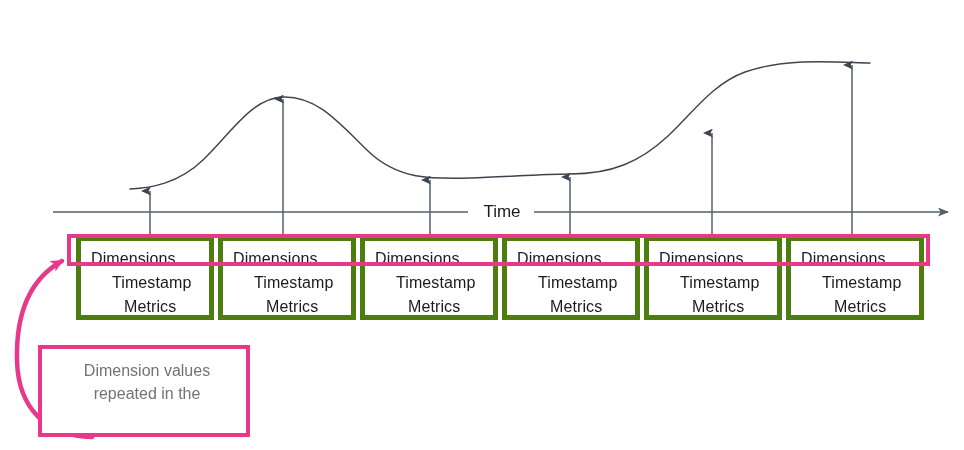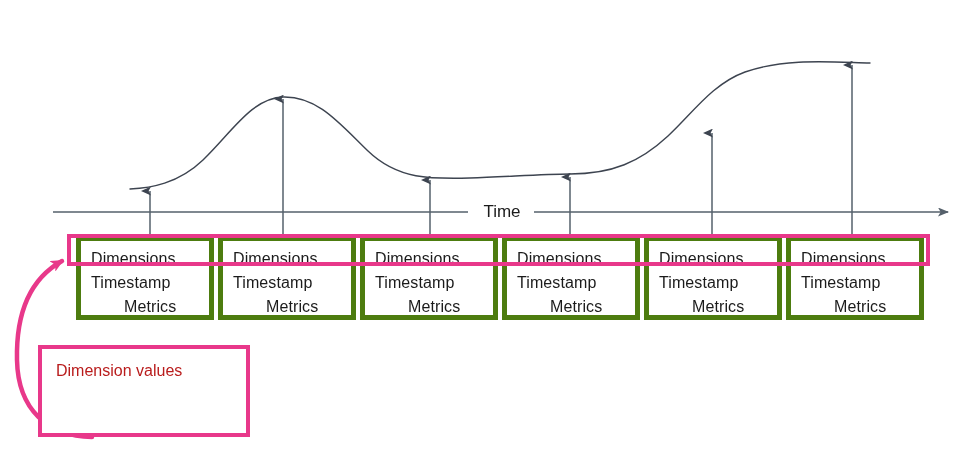--- a/index.html
+++ b/index.html
@@ -38,21 +38,21 @@
   .record-line {
     position: absolute;
     left: 10px;
     font-size: 16px;
     line-height: 19px;
     color: #1b1b1b;
     white-space: nowrap;
     letter-spacing: 0.1px;
   }
   .record-line.l0 { top: 8px; }
-  .record-line.l1 { top: 32px; }
+  .record-line.l1 { top: 32px; margin-left: 21px; }
   .record-line.l2 { top: 56px; margin-left: 33px; }
 
   
   #dimension-highlight {
     position: absolute;
     left: 67px;
     top: 234px;
     width: 863px;
     height: 32px;
     box-sizing: border-box;
@@ -85,21 +85,22 @@
     border: 4px solid #e8388a;
     background: #ffffff;
   }
   #callout-text {
     position: absolute;
     left: 14px;
     top: 10px;
     right: 8px;
     font-size: 16px;
     line-height: 23px;
-    color: #b91c1c;
+    color: #737373;
+    text-align: center;
   }
   .callout-line { display: block; white-space: nowrap; }
 </style>
 </head>
 <body>
 
 <div id="stage">
 
   <svg id="vector-layer" viewBox="0 0 964 450">
     <defs>
@@ -177,16 +178,17 @@
     <span class="record-line l2">Metrics</span>
   </div>
 
   <div id="dimension-highlight"></div>
 
   <div id="time-axis-label">Time</div>
 
   <div id="callout-box">
     <div id="callout-text">
       <span class="callout-line">Dimension values</span>
+      <span class="callout-line">repeated in the</span>
     </div>
   </div>
 
 </div>
 
 </body></html>

